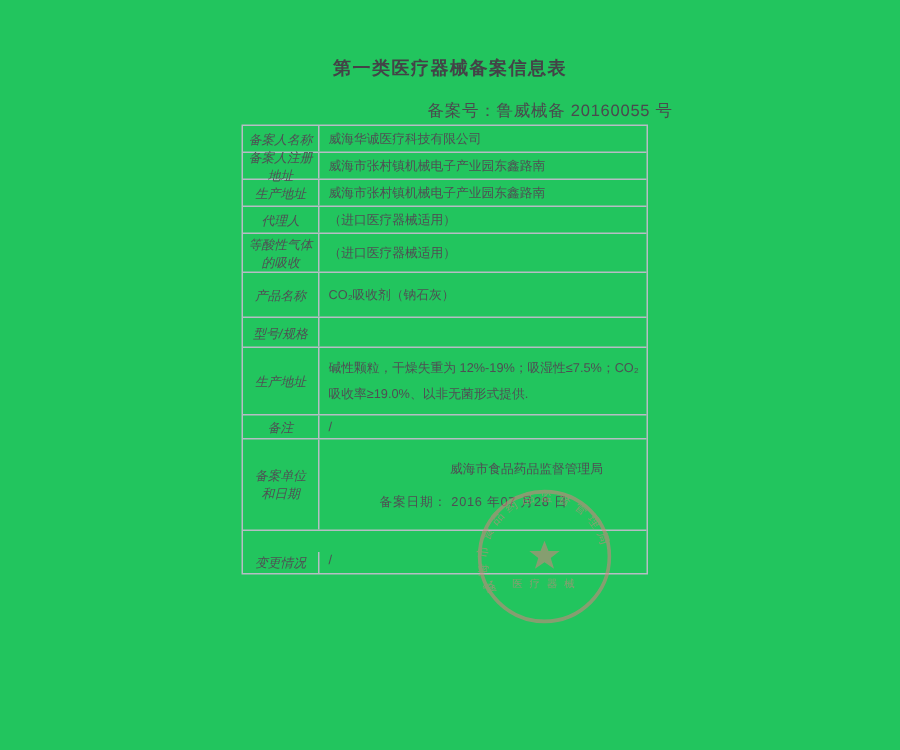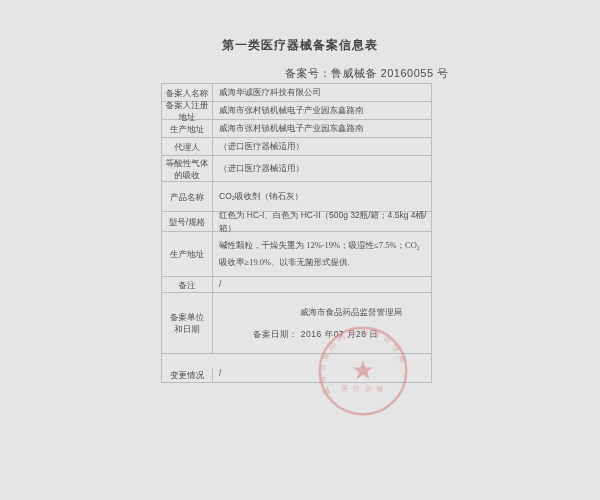--- a/index.html
+++ b/index.html
@@ -2,46 +2,46 @@
 <html><head>
 <meta charset="utf-8">
 <style>
   html,body{margin:0;padding:0;}
   body{
     width:600px;height:500px;position:relative;overflow:hidden;
     background:#ffffff;
     font-family:"Liberation Sans","DejaVu Sans",sans-serif;
     color:#4a4a4e;
   }
-  .page{position:absolute;inset:0;background:#e5e5e5;padding-left:44px;}
+  .page{position:absolute;inset:0;background:#22c55e;padding-left:44px;}
   .doc-title{
     position:absolute;top:37px;left:0;width:600px;text-align:center;
     font-size:12px;font-weight:bold;letter-spacing:1px;color:#434347;
   }
   .filing-no{
     position:absolute;top:66px;left:285px;font-size:11px;color:#4a4a4e;letter-spacing:.5px;
   }
   .info-table{
     position:absolute;left:161px;top:83px;width:271px;
     border:1px solid #b6bdc4;box-sizing:border-box;background:transparent;
   }
   .row{display:flex;box-sizing:border-box;border-bottom:1px solid #b6bdc4;}
   .row:last-child{border-bottom:none;align-items:flex-end;}
   .cell-label{
     width:51px;flex:0 0 51px;box-sizing:border-box;border-right:1px solid #b6bdc4;
     display:flex;align-items:center;justify-content:center;text-align:center;
-    font-size:8.5px;line-height:12px;white-space:pre-line;padding:1px;color:#4f4f54;
+    font-size:8.5px;line-height:12px;white-space:pre-line;padding:1px;color:#4f4f54;font-style:italic;
   }
   .cell-value{
     flex:1;display:flex;align-items:center;box-sizing:border-box;
     padding:2px 4px 2px 6px;font-size:8.5px;line-height:13px;color:#4f4f54;
     white-space:pre-line;
   }
   .cell-value.top{align-items:flex-start;padding-top:4px;}
-  .cell-value.desc{line-height:17px;font-family:Liberation Serif, serif;}
+  .cell-value.desc{line-height:17px;}
   .cell-value.unit{flex-direction:column;align-items:stretch;justify-content:center;gap:9px;padding:0;}
   .unit-org{text-align:center;margin-left:58px;font-size:8.5px;}
   .unit-date{margin-left:40px;font-size:8.5px;letter-spacing:.5px;}
   .stamp{
     position:absolute;left:317px;top:325px;width:92px;height:92px;
     opacity:.55;pointer-events:none;z-index:5;
   }
 </style>
 </head>
 <body>
@@ -80,21 +80,20 @@
       <div class="cell-value">（进口医疗器械适用）</div>
     </div>
 
     <div class="row" style="height:30px">
       <div class="cell-label">产品名称</div>
       <div class="cell-value">CO₂吸收剂（钠石灰）</div>
     </div>
 
     <div class="row" style="height:20px">
       <div class="cell-label">型号/规格</div>
-      <div class="cell-value" style="white-space:normal">红色为 HC-I、白色为 HC-II（500g  32瓶/箱；4.5kg  4桶/箱）</div>
     </div>
 
     <div class="row" style="height:45px">
       <div class="cell-label">生产地址</div>
       <div class="cell-value desc" style="white-space:normal">碱性颗粒，干燥失重为 12%-19%；吸湿性≤7.5%；CO₂吸收率≥19.0%、以非无菌形式提供.</div>
     </div>
 
 
     <div class="row" style="height:16px">
       <div class="cell-label">备注</div>

